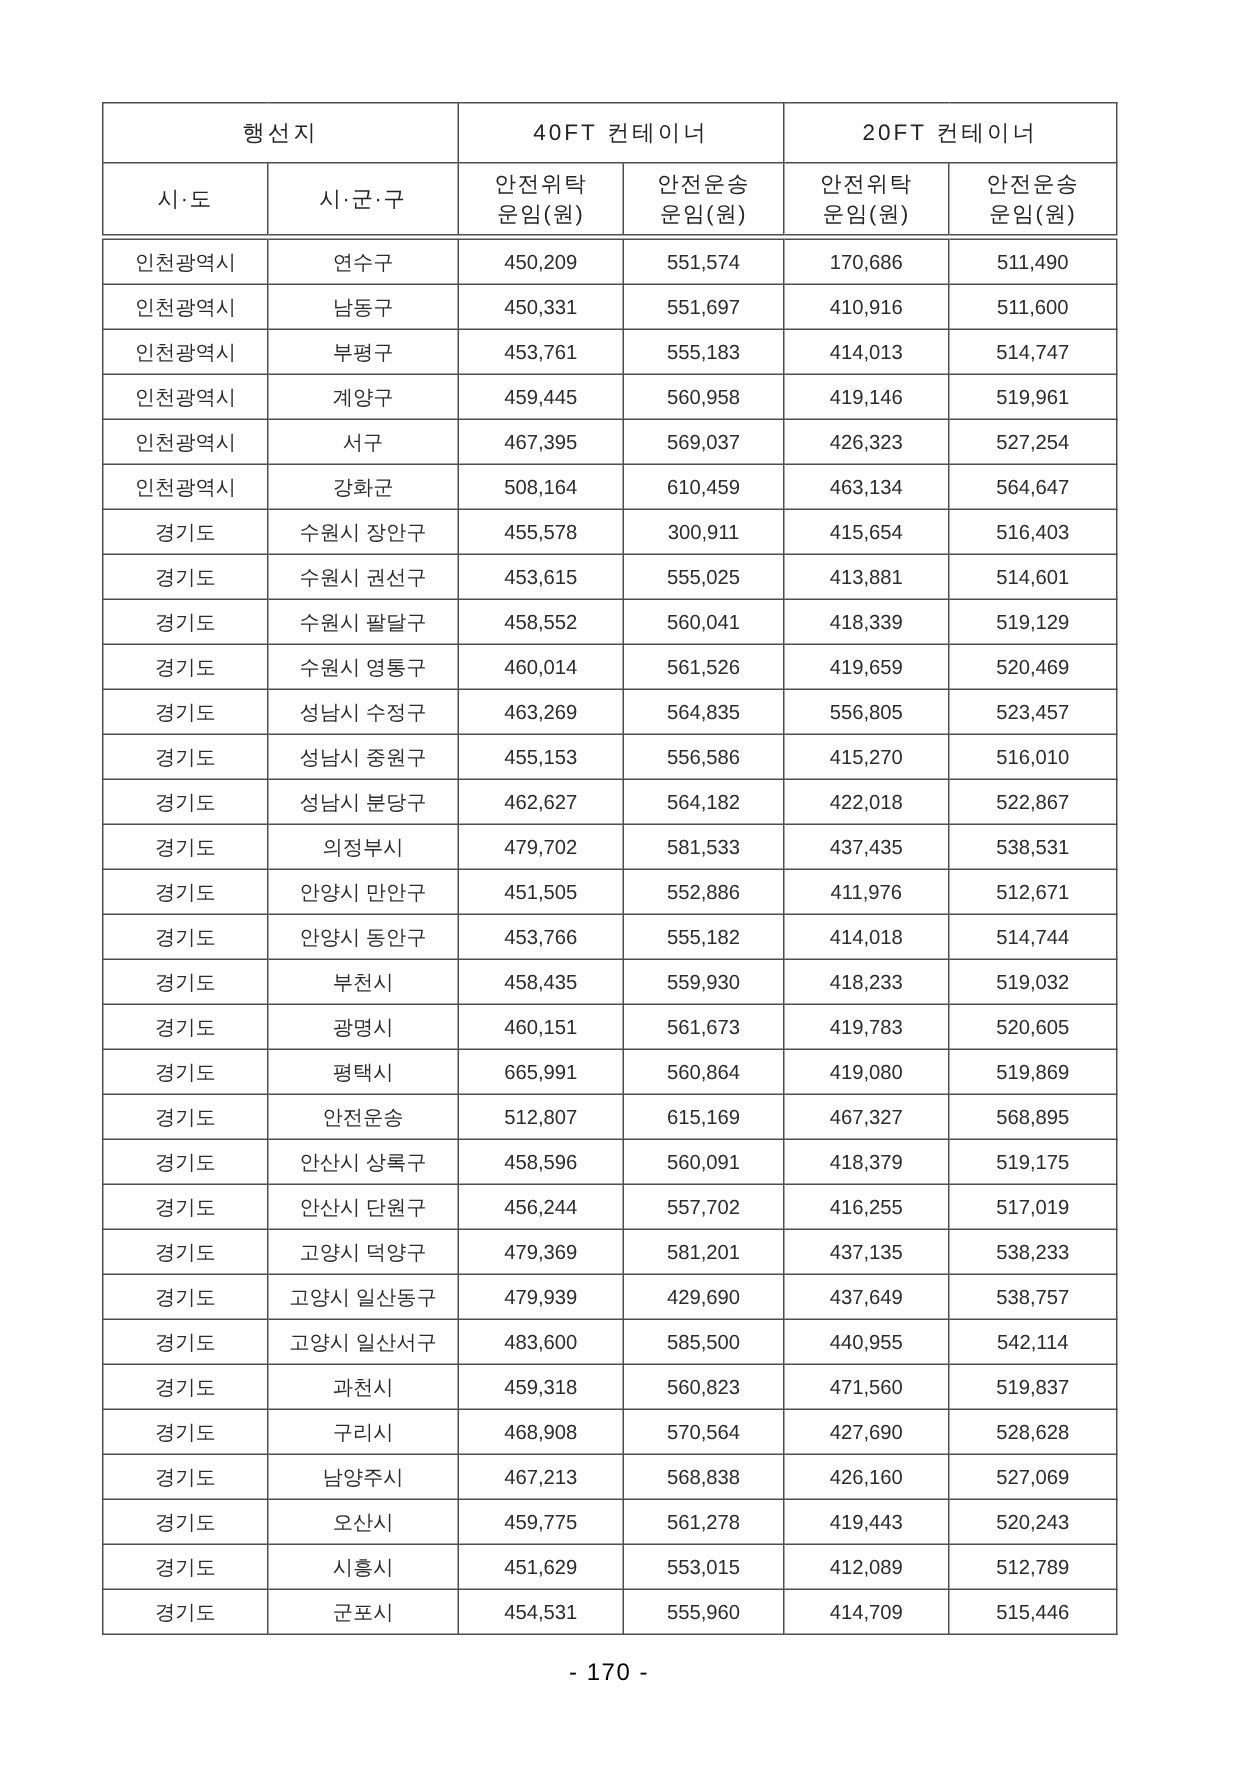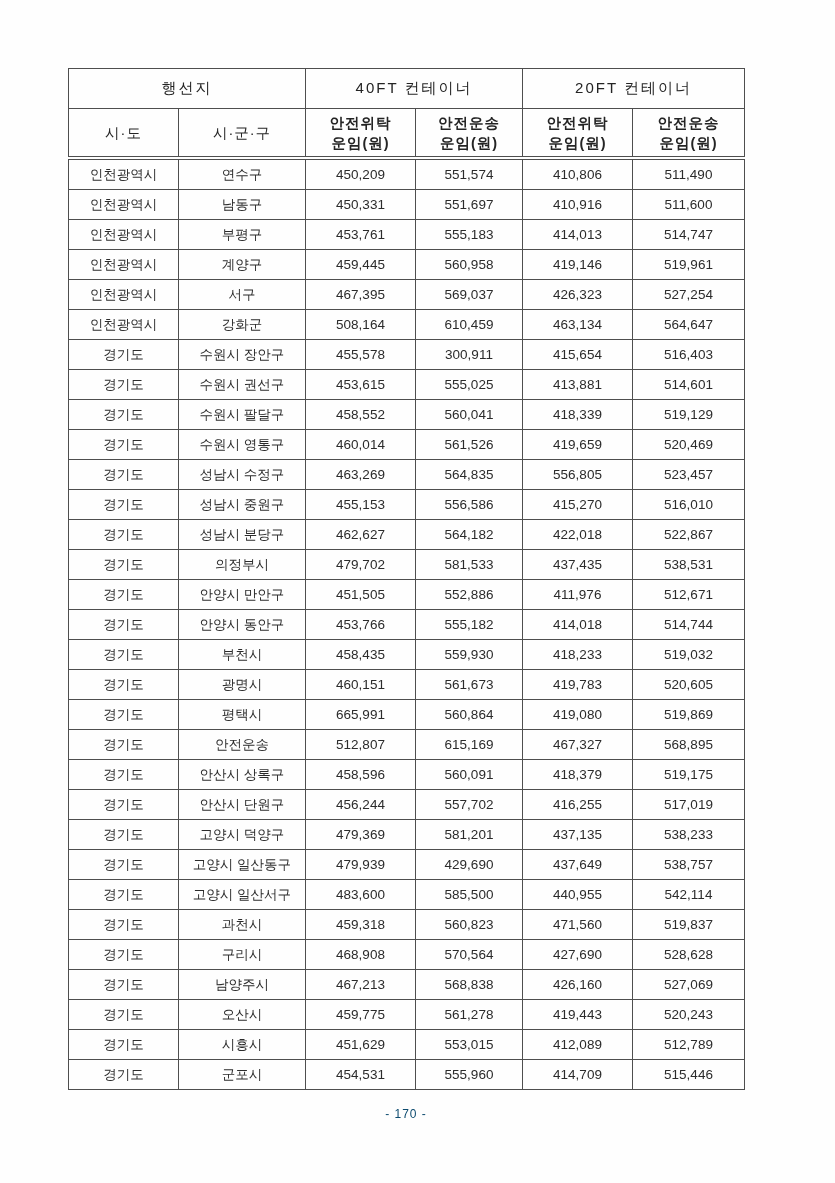--- a/index.html
+++ b/index.html
@@ -39,34 +39,34 @@
     letter-spacing:2px;
     margin-left:48px;
   }
   tr.sub-row th{
     height:47px;
     font-size:14.5px;
     line-height:1.38;
     letter-spacing:1px;
     border-bottom:4px double #4e4e4e;
   }
-  tr.sub-row th span{display:block;font-weight:bold;}
+  tr.sub-row th span{display:block;}
   tbody td{
     height:29px;
     font-size:13.5px;
     color:#2b2b2b;
   }
   .footer{
     position:absolute;
     left:68px;top:1107px;
     width:676px;
     text-align:center;
-    font-size:12px;
+    font-size:16px;
     letter-spacing:1px;
-    color:#0c4a6e;
+    color:#000000;
   }
 </style>
 </head>
 <body>
 
 <div class="page">
 
   <table class="rates">
     <colgroup>
       <col style="width:110px">
@@ -102,21 +102,21 @@
           <span>운임(원)</span>
         </th>
       </tr>
     </thead>
     <tbody>
         <tr>
           <td>인천광역시</td>
           <td>연수구</td>
           <td>450,209</td>
           <td>551,574</td>
-          <td>410,806</td>
+          <td>170,686</td>
           <td>511,490</td>
         </tr>
         <tr>
           <td>인천광역시</td>
           <td>남동구</td>
           <td>450,331</td>
           <td>551,697</td>
           <td>410,916</td>
           <td>511,600</td>
         </tr>

